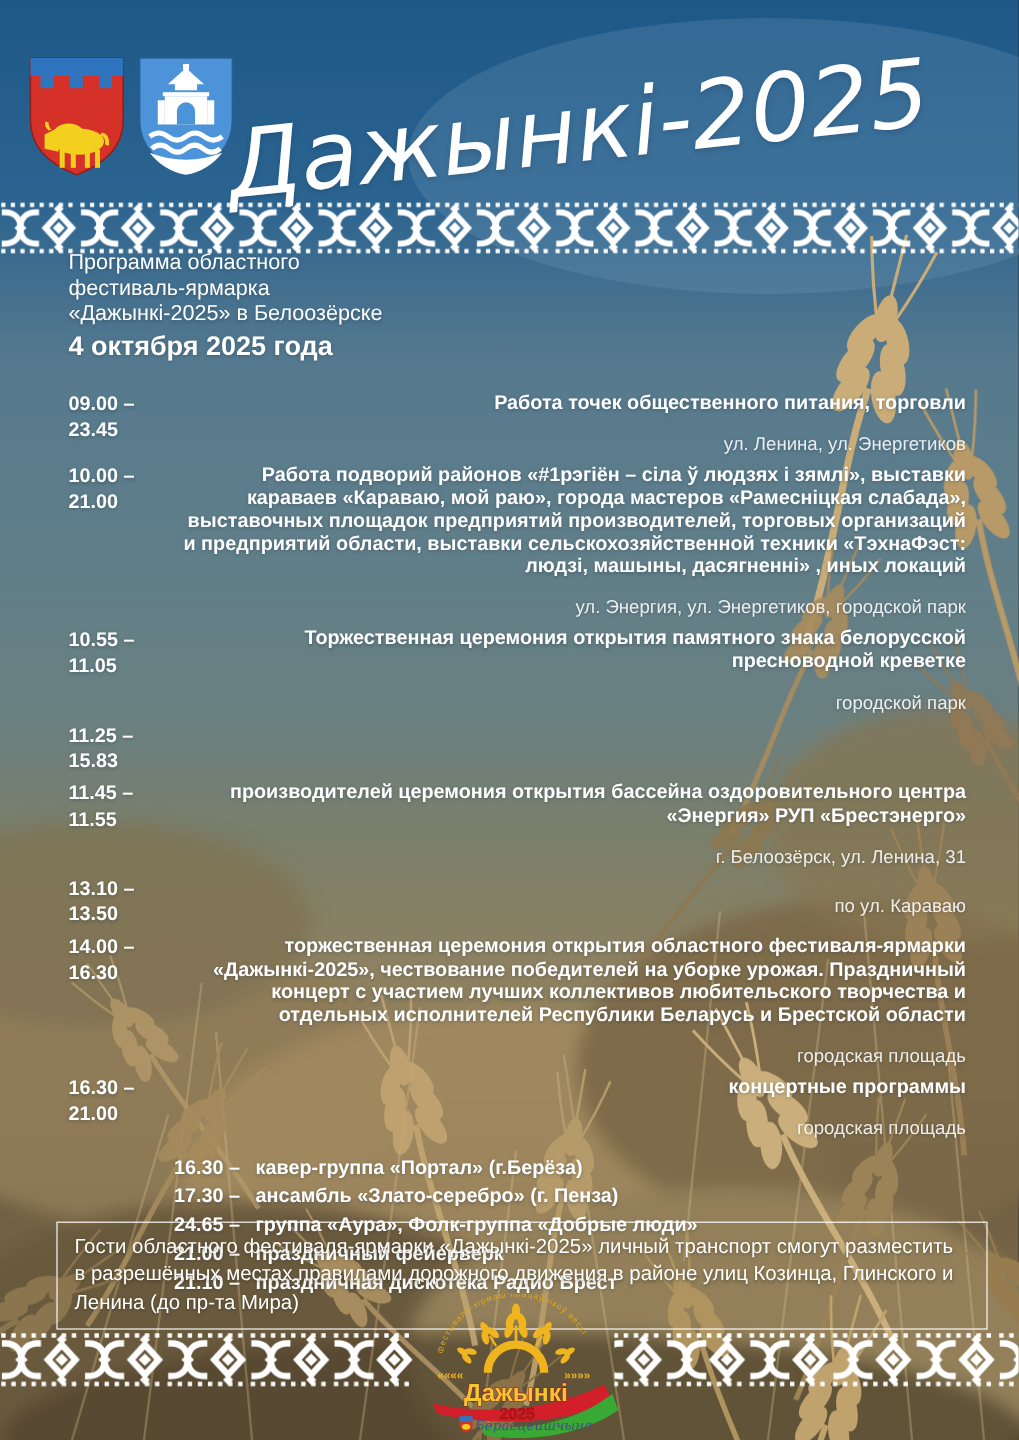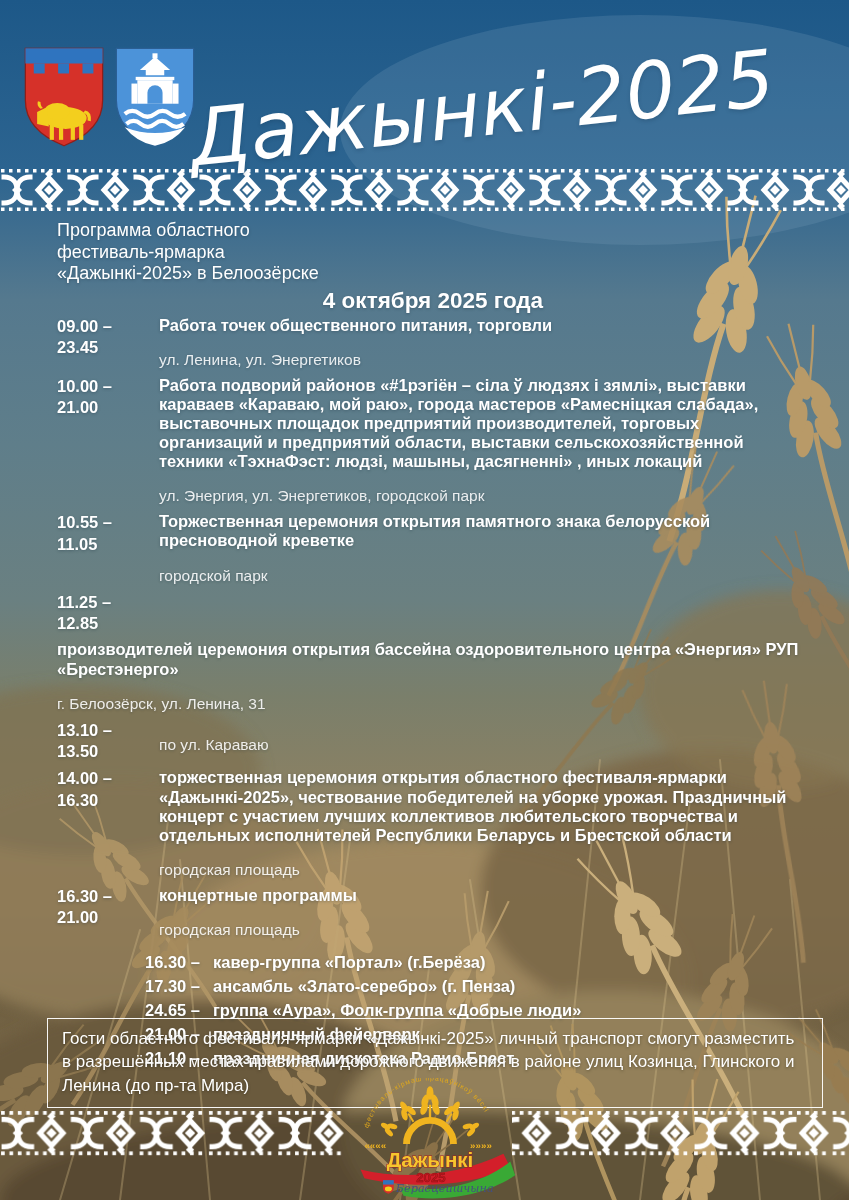--- a/index.html
+++ b/index.html
@@ -9,27 +9,27 @@
   .emblems{position:absolute;left:22px;top:36px;display:flex;gap:7px;z-index:3;}
   .emblem{width:84px;height:122px;display:block;}
   .script-title{position:absolute;left:190px;top:95px;z-index:3;
     font-family:"DejaVu Sans",sans-serif;font-style:italic;font-weight:400;
     font-size:78px;line-height:1.15;white-space:nowrap;color:#fff;
     transform:rotate(-6deg);transform-origin:0 50%;
     text-shadow:0 2px 4px rgba(20,50,80,.25);}
   .band{position:absolute;left:0;width:849px;z-index:2;display:block;}
   .band-top{top:168px;height:44px;}
   .band-bottom{top:1110px;height:46px;}
-  .program{position:absolute;left:57px;top:220px;width:752px;z-index:4;
+  .program{position:absolute;left:57px;top:208px;width:752px;z-index:4;
     text-shadow:0 1px 3px rgba(25,45,60,.35);}
   .intro div{font-size:18px;line-height:1.2;}
-  .date{font-size:22.5px;font-weight:bold;margin-top:3px;margin-bottom:2px;text-align:center;}
-  .ev{display:flex;margin-bottom:6px;gap:16px;}
+  .date{font-size:22.5px;font-weight:bold;margin-top:3px;margin-bottom:25px;}
+  .ev{display:flex;margin-bottom:6px;}
   .ev-time{flex:none;width:86px;font-weight:bold;font-size:16.5px;line-height:1.3;}
-  .ev-body{flex:1;padding-right:4px;}
+  .ev-body{flex:1;padding-right:4px;text-align:right;}
   .ev-title{font-weight:bold;font-size:16.5px;line-height:1.16;}
   .ev-loc{font-size:15.5px;line-height:1.22;opacity:.87;margin-top:16px;}
   #concerts{margin:14px 0 0 88px;}
   .c-row{display:flex;margin-bottom:7.5px;font-weight:bold;font-size:16.5px;line-height:1;}
   .c-time{flex:none;width:68px;}
   .notice{position:absolute;left:47px;top:1018px;width:776px;box-sizing:border-box;
     z-index:4;border:1.5px solid rgba(255,255,255,.95);padding:8px 14px 10px;
     font-size:17px;line-height:1.38;text-shadow:0 1px 3px rgba(40,35,20,.5);}
   .logo{position:absolute;left:337px;top:1078px;width:186px;height:125px;z-index:5;display:block;}
 </style>
@@ -237,25 +237,29 @@
     </div>
     <div class="ev-body">
       <div class="ev-title">Торжественная церемония открытия памятного знака белорусской пресноводной креветке</div>
       <div class="ev-loc">городской парк</div>
     </div>
   </div>
 
   <div class="ev">
     <div class="ev-time">
       <div>11.25 –</div>
-      <div>12.85</div>
-    </div>
-  </div>
-
-  <div class="ev">
+      <div>15.83</div>
+    </div>
+  </div>
+
+  <div class="ev">
+    <div class="ev-time">
+      <div>11.45 –</div>
+      <div>11.55</div>
+    </div>
     <div class="ev-body">
       <div class="ev-title">производителей церемония открытия бассейна оздоровительного центра «Энергия» РУП «Брестэнерго»</div>
       <div class="ev-loc">г. Белоозёрск, ул. Ленина, 31</div>
     </div>
   </div>
 
   <div class="ev">
     <div class="ev-time">
       <div>13.10 –</div>
       <div>13.50</div>

